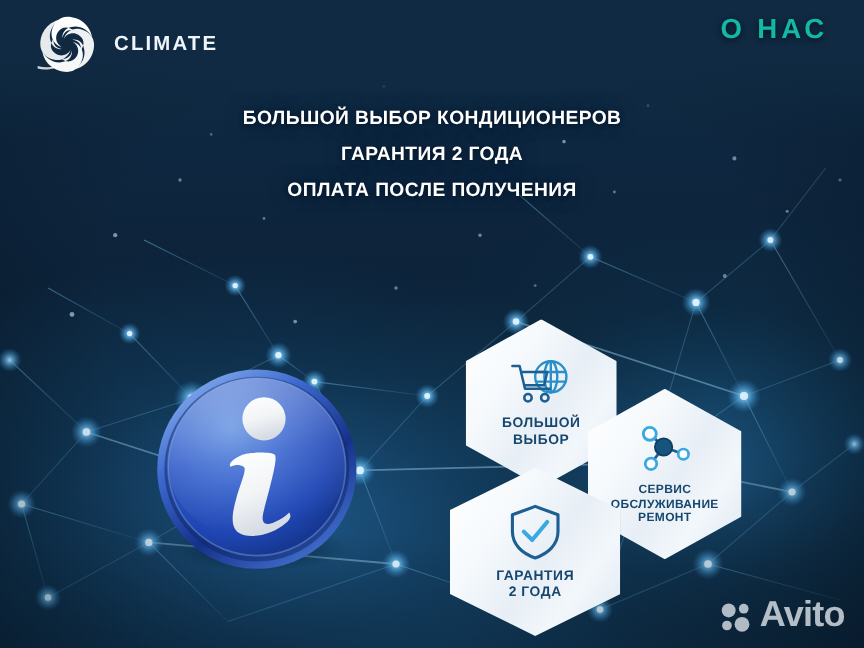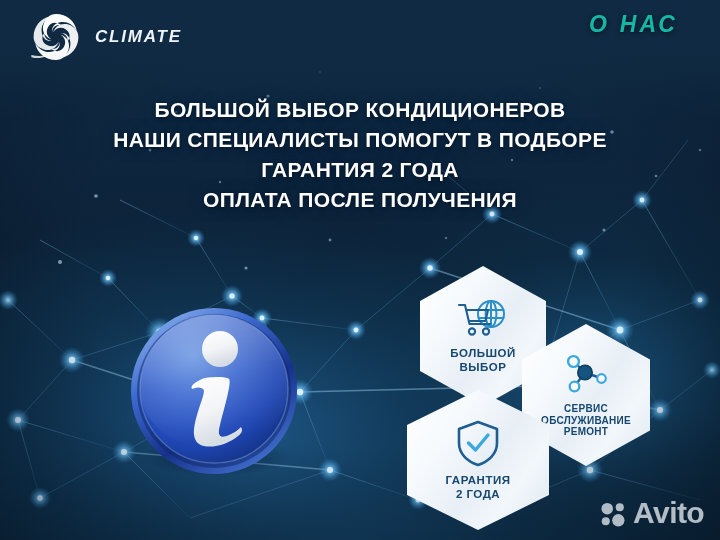--- a/index.html
+++ b/index.html
@@ -40,24 +40,23 @@
     position: absolute;
     left: 0; right: 0; top: 0;
     height: 120px;
     background: linear-gradient(180deg, #0f2a42 0%, #0f2a42 38%, rgba(15,42,66,0.75) 62%, rgba(15,42,66,0) 100%);
     pointer-events: none;
   }
 
   
   #header {
     position: absolute;
-    left: 0; right: 16px; top: 0;
+    left: 0; right: 4px; top: 0;
     height: 72px;
     z-index: 6;
-    font-style: italic;
   }
   #logo-block {
     position: absolute;
     left: 28px; top: 9px;
     display: flex;
     align-items: center;
     gap: 11px;
   }
   #logo-mark { width: 56px; height: 56px; display: block; }
   #logo-text {
@@ -80,25 +79,25 @@
     letter-spacing: 3.2px;
     text-transform: uppercase;
     text-shadow: 0 1px 5px rgba(0,0,0,0.6);
     white-space: nowrap;
   }
 
   
   #headline {
     position: absolute;
     left: 0; right: 0;
-    top: 95px;
+    top: 84px;
     z-index: 5;
     text-align: center;
     color: #ffffff;
-    font-size: 21px;
+    font-size: 16px;
     font-weight: 700;
     letter-spacing: 0.35px;
     line-height: 30px;
     text-transform: uppercase;
     text-shadow: 0 1px 4px rgba(3,16,30,0.85), 0 0 14px rgba(10,40,70,0.6);
   }
   #headline .hl-line { display: block; white-space: nowrap; }
 
   
   #info-badge {
@@ -114,21 +113,20 @@
     z-index: 6;
     display: flex;
     flex-direction: column;
     align-items: center;
     justify-content: center;
     -webkit-clip-path: polygon(50% 0%, 100% 25%, 100% 75%, 50% 100%, 0% 75%, 0% 25%);
     clip-path: polygon(50% 0%, 100% 25%, 100% 75%, 50% 100%, 0% 75%, 0% 25%);
     background:
       linear-gradient(125deg, #ffffff 0%, #f6fafd 30%, #e7eef5 55%, #f2f7fb 74%, #dde7f0 100%);
     box-shadow: 0 4px 16px rgba(2,12,24,0.45);
-    margin-left: 32px;
   }
   .hex-inner {
     display: flex;
     flex-direction: column;
     align-items: center;
     justify-content: center;
     width: 100%;
   }
   .hex-icon { display: block; }
   .hex-label {
@@ -344,21 +342,20 @@
       <div id="logo-text">
         <span>CLIMATE</span>
       </div>
     </div>
 
     <div id="page-title">О НАС</div>
   </div>
 
   <div id="headline">
     <span class="hl-line">БОЛЬШОЙ ВЫБОР КОНДИЦИОНЕРОВ</span>
-    <span class="hl-line">НАШИ СПЕЦИАЛИСТЫ ПОМОГУТ В ПОДБОРЕ</span>
     <span class="hl-line">ГАРАНТИЯ 2 ГОДА</span>
     <span class="hl-line">ОПЛАТА ПОСЛЕ ПОЛУЧЕНИЯ</span>
   </div>
 
   <svg id="info-badge" viewBox="0 0 172 172" aria-hidden="true">
     <defs>
       <radialGradient id="discFace" cx="36%" cy="28%" r="82%">
         <stop offset="0%" stop-color="#5f8fe0"></stop>
         <stop offset="38%" stop-color="#3a66cf"></stop>
         <stop offset="72%" stop-color="#1f46b4"></stop>

